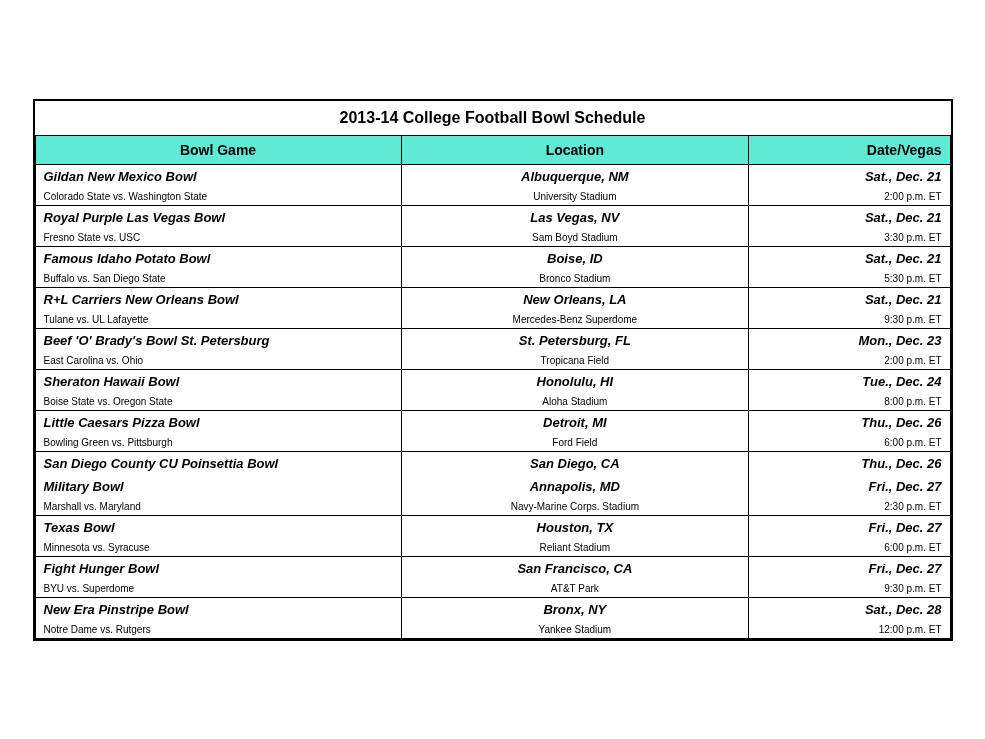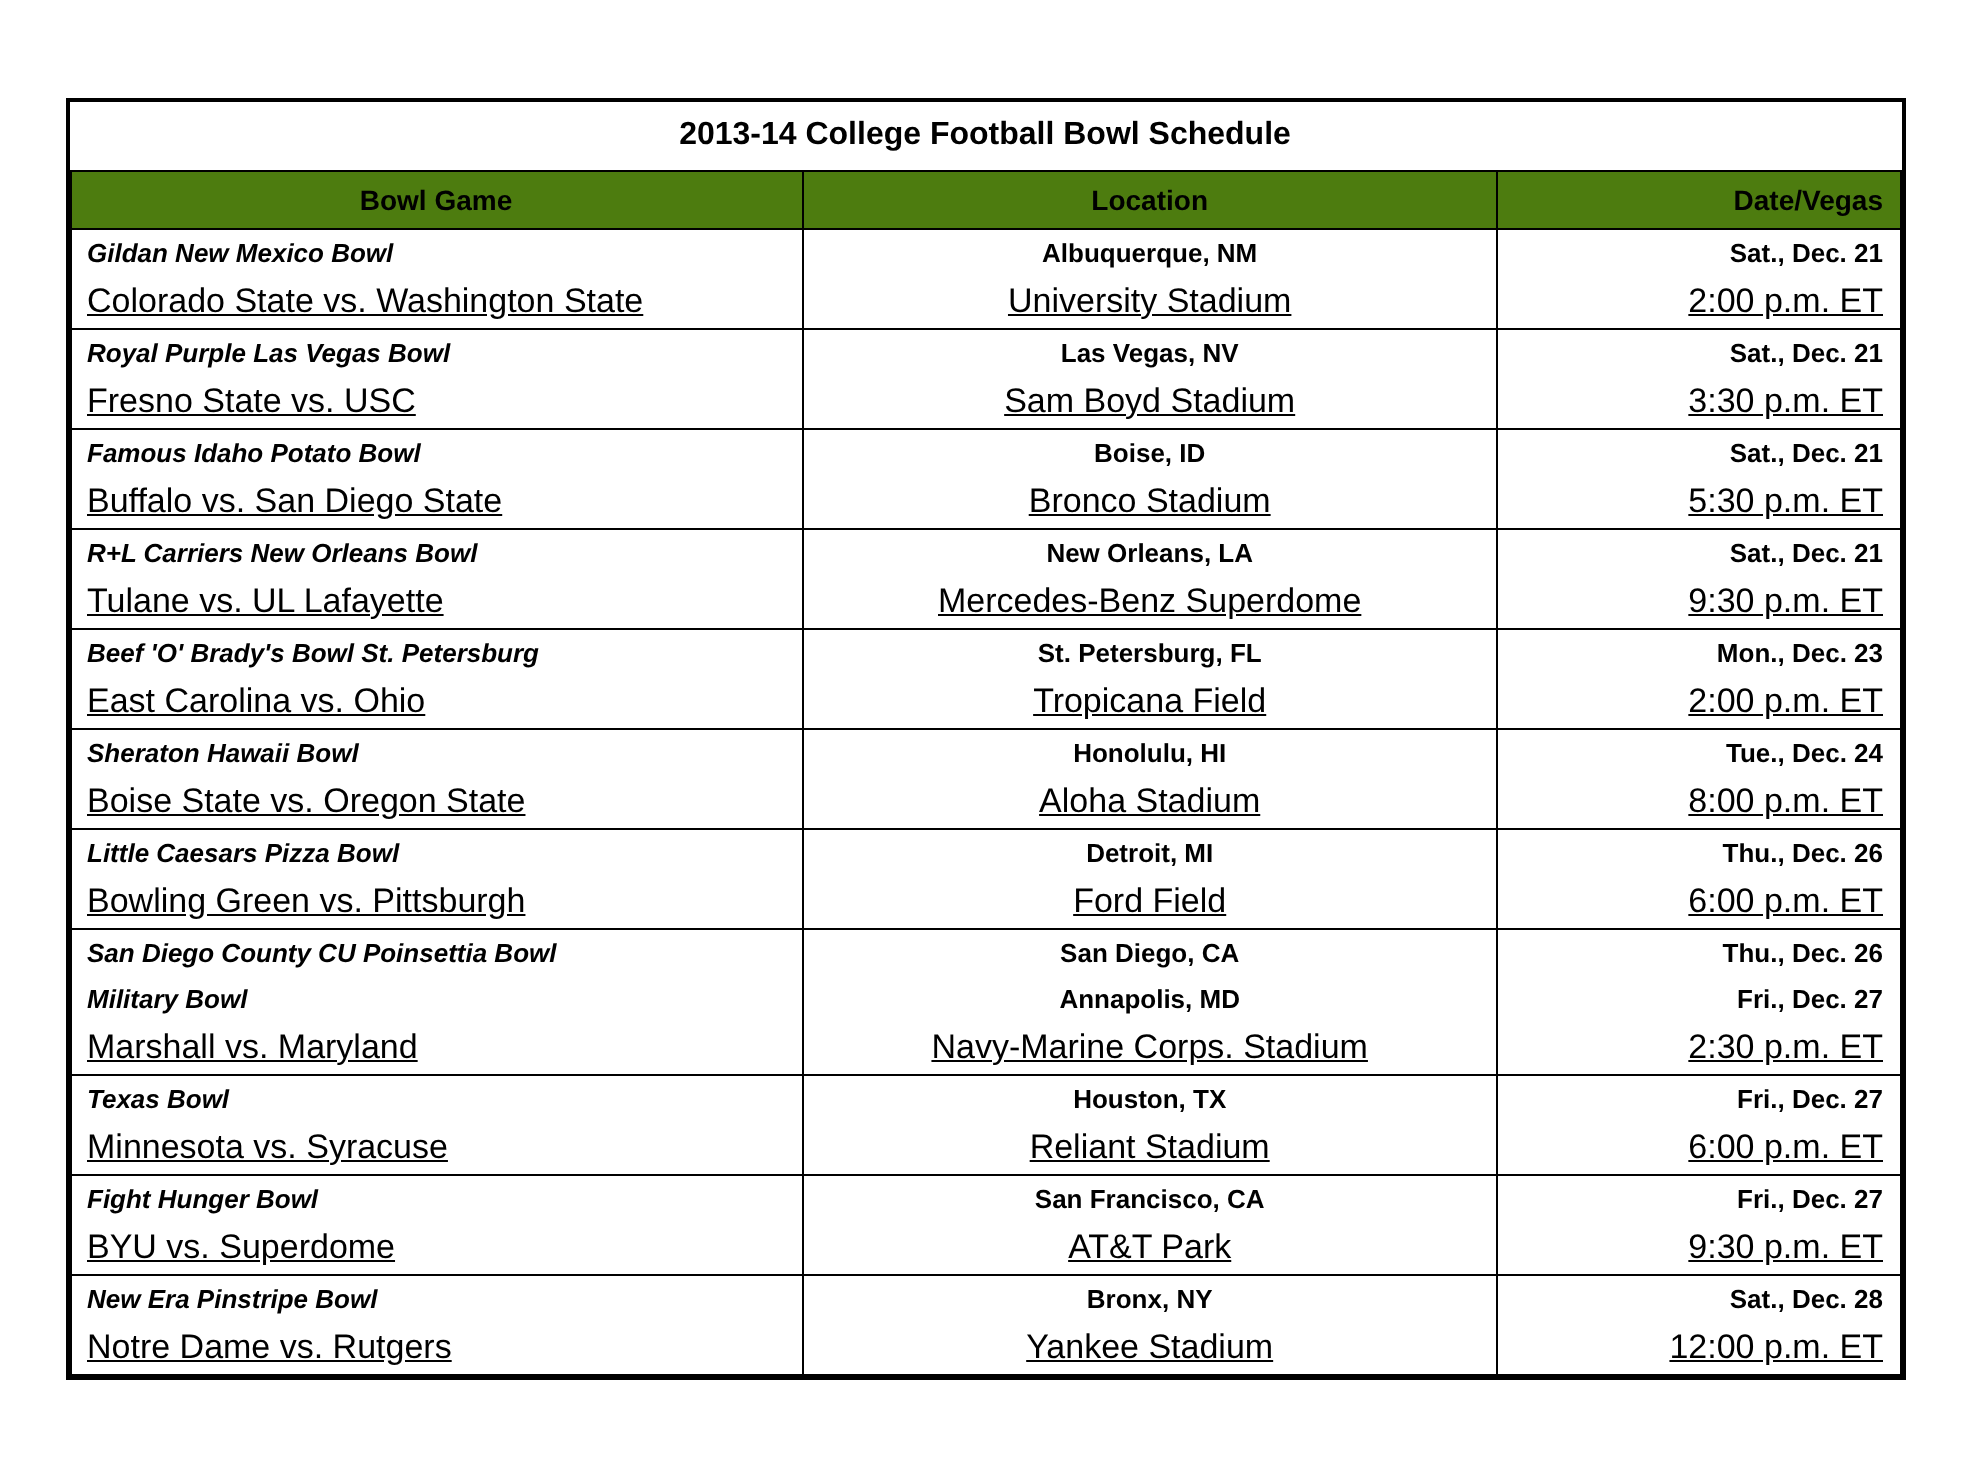--- a/index.html
+++ b/index.html
@@ -31,48 +31,48 @@
     .title-row td {
       text-align: center;
       font-weight: bold;
       font-size: 16px;
       padding: 8px 4px;
       background: #ffffff;
       border-bottom: 1px solid #000;
     }
 
     .header-row td {
-      background: #4d7c0f;
+      background: #5eead4;
       font-weight: bold;
       font-size: 14px;
       text-align: center;
       padding: 6px 8px;
       border: 1px solid #000;
     }
 
     .bowl-name-row td {
       font-weight: bold;
+      font-style: italic;
       font-size: 13px;
       padding: 4px 8px;
       border-left: 1px solid #000;
       border-right: 1px solid #000;
     }
 
     .bowl-name-row td:first-child {
       font-weight: bold;
       font-style: italic;
     }
 
     .matchup-row td {
-      font-size: 17px;
+      font-size: 10px;
       padding: 3px 8px;
       border-left: 1px solid #000;
       border-right: 1px solid #000;
       border-bottom: 1px solid #cccccc;
-      text-decoration: underline;
     }
 
     .matchup-row.last-in-group td {
       border-bottom: 1px solid #000000;
     }
 
     td.col-game {
       width: 40%;
     }
 

